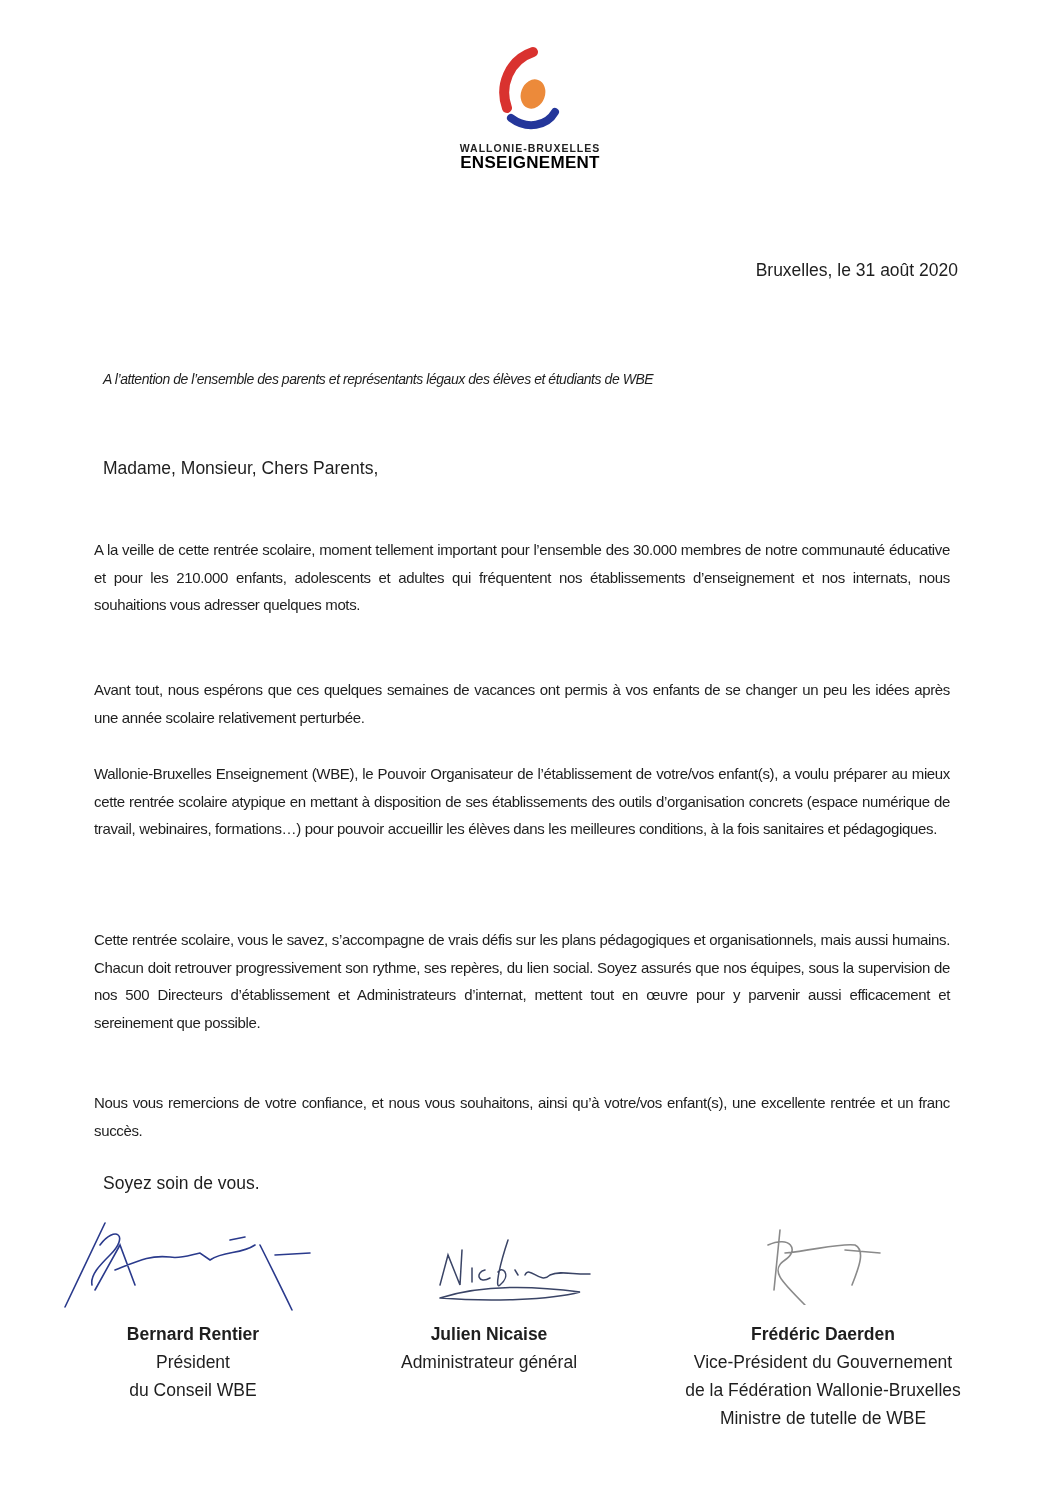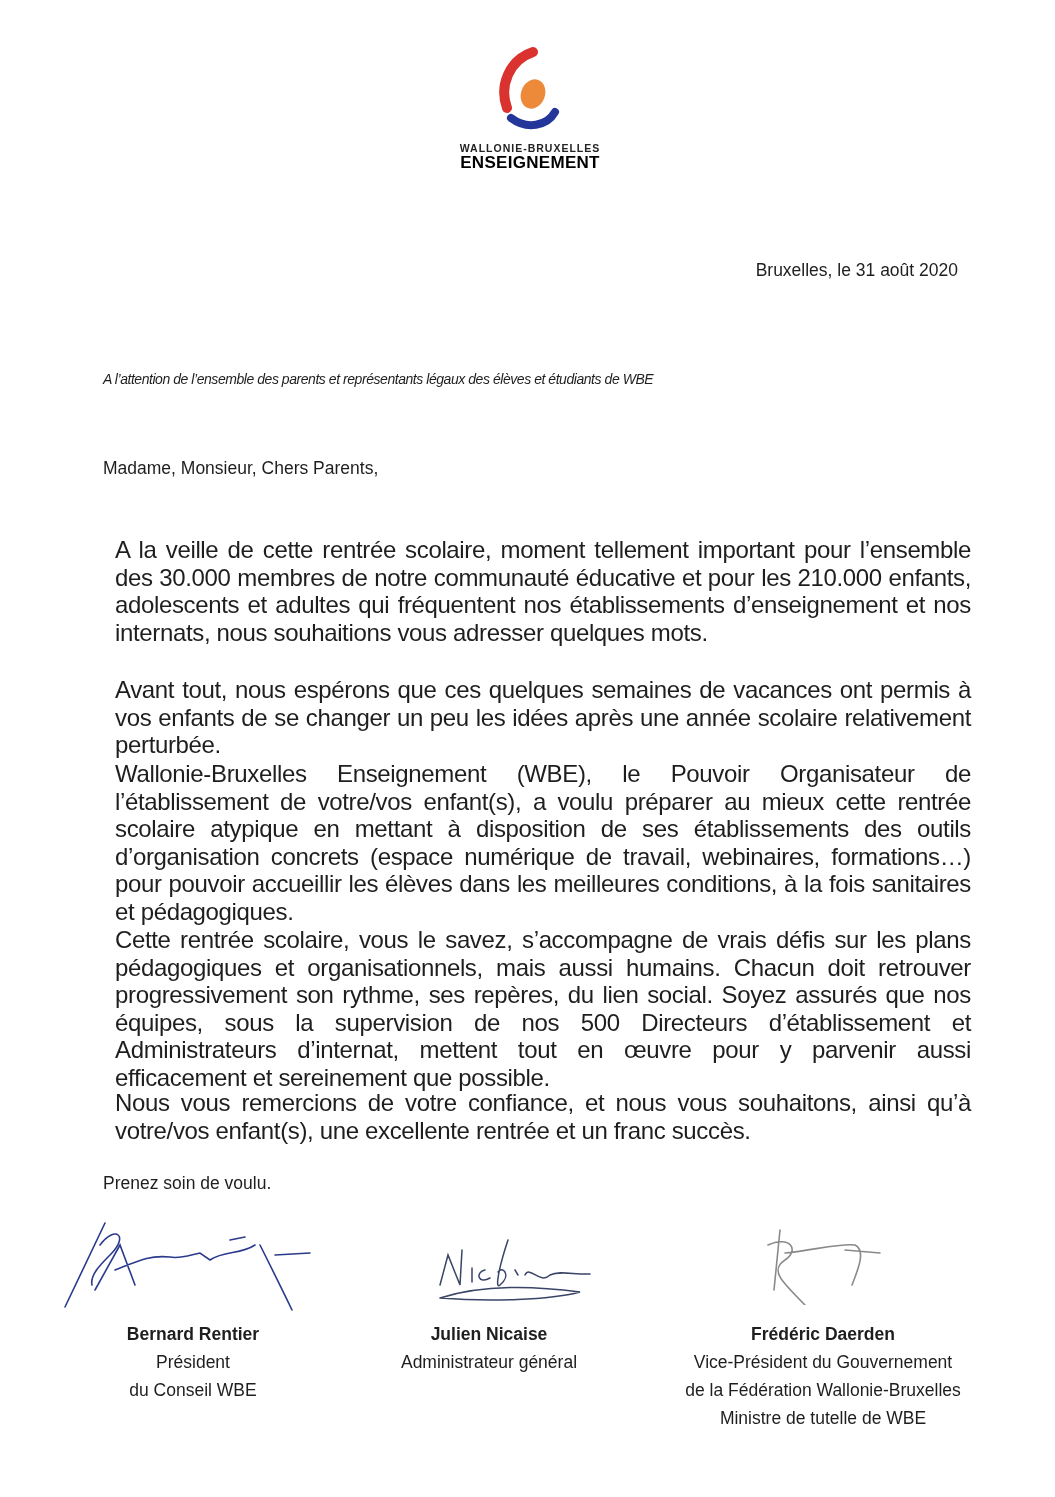--- a/index.html
+++ b/index.html
@@ -8,22 +8,22 @@
       font-family: "Liberation Sans", sans-serif; color: #1e1e1e;
     }
     .logo { position: absolute; left: 455px; top: 46px; width: 150px; text-align: center; }
     .logo svg { display: block; margin: 0 auto; }
     .logo-line1 { font-size: 10.5px; font-weight: bold; letter-spacing: 1px; margin-top: 4px; color: #222; }
     .logo-line2 { font-size: 17px; font-weight: bold; letter-spacing: 0.3px; color: #000000; line-height: 18px; }
     .date { position: absolute; right: 97px; top: 260px; font-size: 17.5px; }
     .attention { position: absolute; left: 103px; top: 371px; font-size: 14px; font-style: italic; letter-spacing: -0.45px; }
     .salutation { position: absolute; left: 103px; top: 458px; font-size: 17.5px; }
     .para {
-      position: absolute; left: 115px; width: 856px;
-      font-size: 24px; line-height: 27.6px; text-align: justify; letter-spacing: -0.35px;
+      position: absolute; left: 94px; width: 856px;
+      font-size: 15px; line-height: 27.6px; text-align: justify; letter-spacing: -0.35px;
     }
     .p1 { top: 536px; }
     .p2 { top: 676px; }
     .p3 { top: 760px; }
     .p4 { top: 926px; }
     .p5 { top: 1089px; }
     .closing { position: absolute; left: 103px; top: 1173px; font-size: 17.5px; }
     .sig { position: absolute; text-align: center; font-size: 17.5px; line-height: 28px; }
     .sig .name { font-weight: bold; }
     .sig1 { left: 93px; width: 200px; top: 1320px; }
@@ -47,21 +47,21 @@
 <div class="date">Bruxelles, le 31 août 2020</div>
 <div class="attention">A l’attention de l’ensemble des parents et représentants légaux des élèves et étudiants de WBE</div>
 <div class="salutation">Madame, Monsieur, Chers Parents,</div>
 
 <div class="para p1">A la veille de cette rentrée scolaire, moment tellement important pour l’ensemble des 30.000 membres de notre communauté éducative et pour les 210.000 enfants, adolescents et adultes qui fréquentent nos établissements d’enseignement et nos internats, nous souhaitions vous adresser quelques mots.</div>
 <div class="para p2">Avant tout, nous espérons que ces quelques semaines de vacances ont permis à vos enfants de se changer un peu les idées après une année scolaire relativement perturbée.</div>
 <div class="para p3">Wallonie-Bruxelles Enseignement (WBE), le Pouvoir Organisateur de l’établissement de votre/vos enfant(s), a voulu préparer au mieux cette rentrée scolaire atypique en mettant à disposition de ses établissements des outils d’organisation concrets (espace numérique de travail, webinaires, formations…) pour pouvoir accueillir les élèves dans les meilleures conditions, à la fois sanitaires et pédagogiques.</div>
 <div class="para p4">Cette rentrée scolaire, vous le savez, s’accompagne de vrais défis sur les plans pédagogiques et organisationnels, mais aussi humains. Chacun doit retrouver progressivement son rythme, ses repères, du lien social. Soyez assurés que nos équipes, sous la supervision de nos 500 Directeurs d’établissement et Administrateurs d’internat, mettent tout en œuvre pour y parvenir aussi efficacement et sereinement que possible.</div>
 <div class="para p5">Nous vous remercions de votre confiance, et nous vous souhaitons, ainsi qu’à votre/vos enfant(s), une excellente rentrée et un franc succès.</div>
 
-<div class="closing">Prenez soin de voulu.</div>
+<div class="closing">Soyez soin de vous.</div>
 
 <svg class="sigimg" style="left:60px;top:1215px" width="260" height="100" viewBox="0 0 260 100">
   <path d="M5 92 L45 8 M40 30 C55 10 70 20 50 40 C40 50 30 60 32 70 M35 75 L60 30 L75 70 M55 55 C80 45 90 40 110 42 C120 44 130 40 140 38 L150 45 C165 35 180 40 195 30 M170 25 L185 22 M200 30 C210 50 220 70 232 95 M215 40 L250 38" stroke="#2a3a8c" stroke-width="1.6" fill="none" stroke-linecap="round"></path>
 </svg>
 <svg class="sigimg" style="left:430px;top:1230px" width="180" height="80" viewBox="0 0 180 80">
   <path d="M10 55 L18 25 L30 55 L32 20 M42 38 L42 52 M55 40 C45 42 48 55 60 48 M68 42 C72 35 82 45 70 55 C65 60 68 40 78 10 M85 40 L88 45 M95 45 C100 35 110 55 120 45 C130 40 145 45 160 44 M10 68 C60 52 120 58 150 62 C120 70 60 72 10 68" stroke="#3a4466" stroke-width="1.5" fill="none" stroke-linecap="round"></path>
 </svg>
 <svg class="sigimg" style="left:760px;top:1225px" width="140" height="80" viewBox="0 0 140 80">
   <path d="M20 5 L14 65 M8 20 C30 10 40 25 25 35 C10 45 20 55 45 80 M25 28 C55 25 80 18 95 20 C105 25 100 40 92 60 M85 25 L120 28" stroke="#8a8a8a" stroke-width="1.6" fill="none" stroke-linecap="round"></path>
 </svg>

